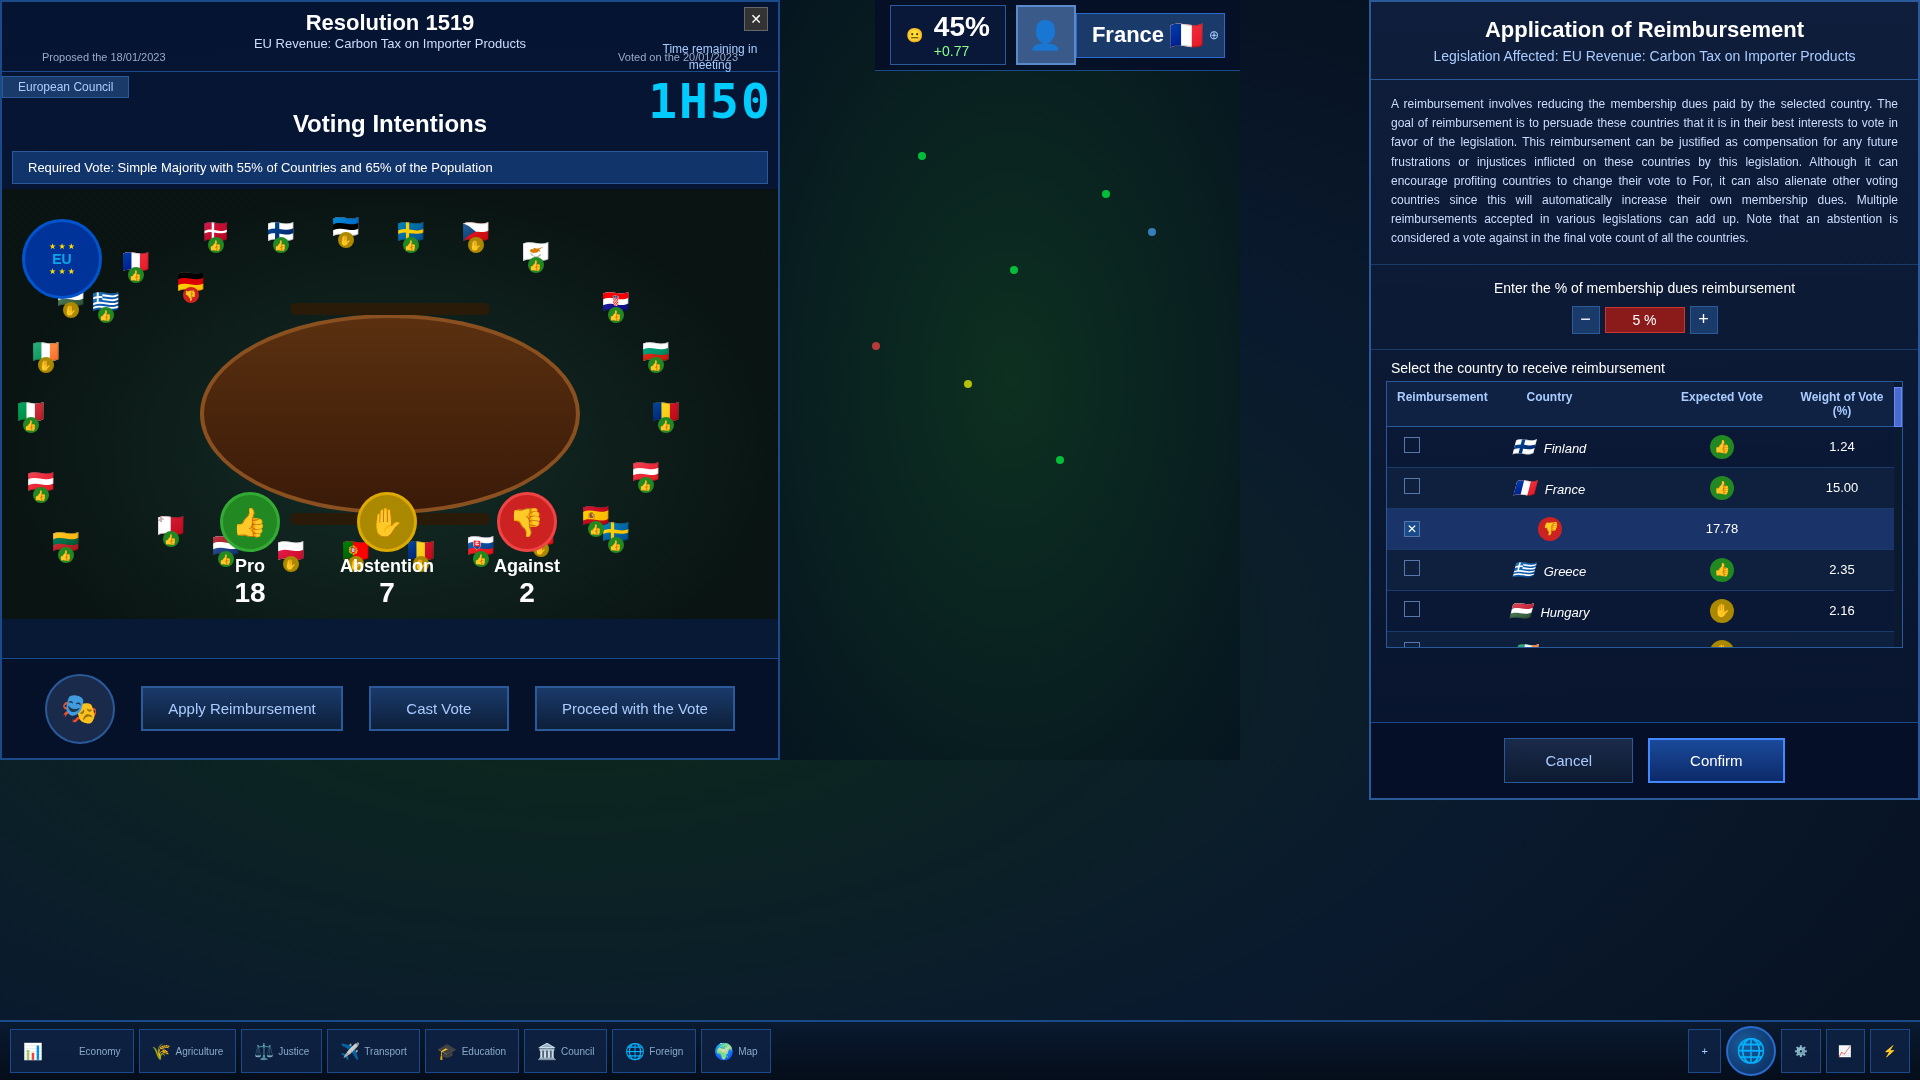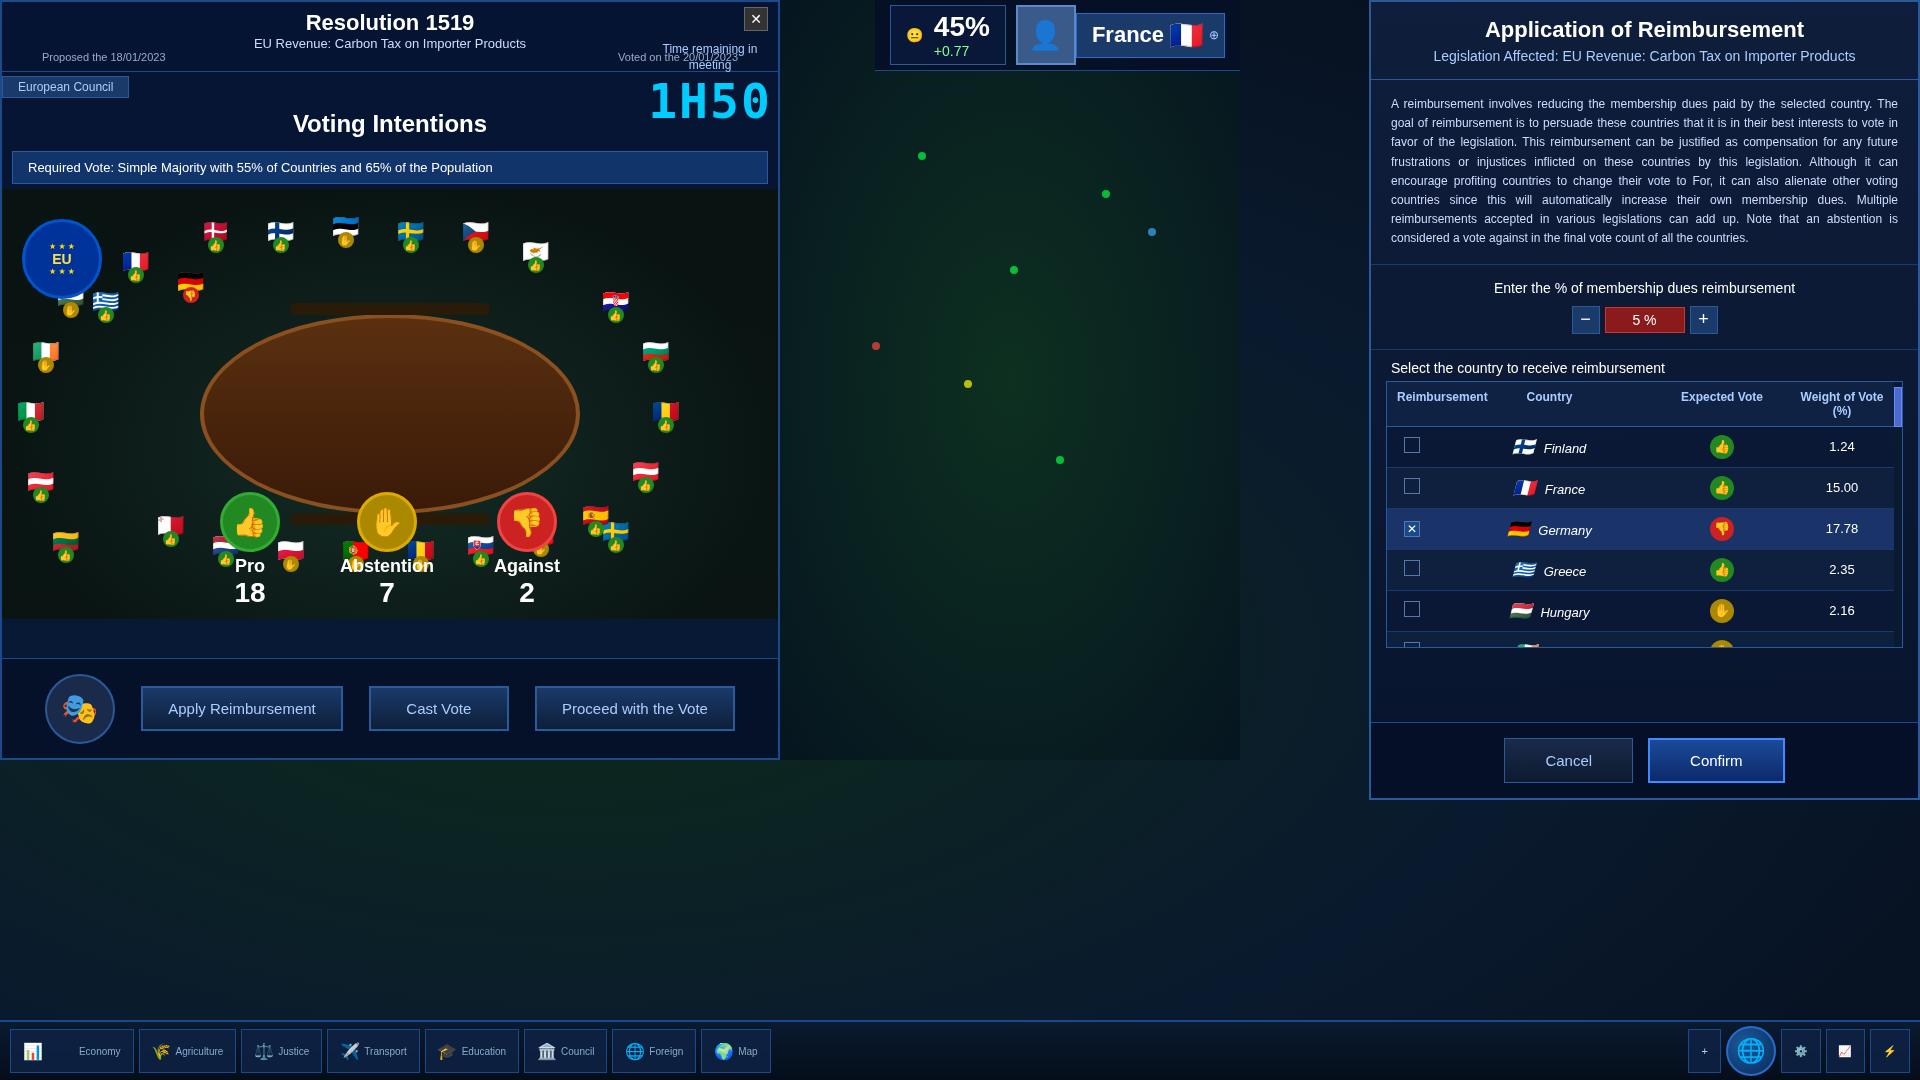--- a/index.html
+++ b/index.html
@@ -578,21 +578,21 @@
     <span>Required Vote: Simple Majority with 55% of Countries and 65% of the Population</span>
   </div>
 
   <div class="council-chamber">
     <div class="chamber-bg"></div>
 
     <div style="position:absolute;left:20px;top:30px;z-index:10;">
       <div class="eu-logo">
         <div>
           <div style="color:#ffdd00;font-size:8px;text-align:center;">★ ★ ★</div>
-          <div style="color:#fde047;font-size:14px;font-weight:bold;text-align:center;">EU</div>
+          <div style="color:#0ea5e9;font-size:14px;font-weight:bold;text-align:center;">EU</div>
           <div style="color:#ffdd00;font-size:8px;text-align:center;">★ ★ ★</div>
         </div>
       </div>
     </div>
 
     <div class="oval-table">
 
       <div style="position:absolute;top:-15px;left:50%;transform:translateX(-50%);width:200px;height:12px;background:#2a1a08;border-radius:6px;"></div>
       <div style="position:absolute;bottom:-15px;left:50%;transform:translateX(-50%);width:200px;height:12px;background:#2a1a08;border-radius:6px;"></div>
     </div>
@@ -787,24 +787,20 @@
         <span>France</span>
       </div>
       <div class="td">
         <div class="vote-icon-small" style="background:#228822;border-radius:50%;display:inline-flex;align-items:center;justify-content:center;width:24px;height:24px;font-size:13px;">👍</div>
       </div>
       <div class="td">15.00</div>
     </div>
         <div class="table-row selected">
       <div class="td">
         <div class="checkbox checked">✕</div>
-      </div>
-      <div class="td">
-        <span style="font-size:18px;margin-right:5px;">🇩🇪</span>
-        <span>Germany</span>
       </div>
       <div class="td">
         <div class="vote-icon-small" style="background:#cc2222;border-radius:50%;display:inline-flex;align-items:center;justify-content:center;width:24px;height:24px;font-size:13px;">👎</div>
       </div>
       <div class="td">17.78</div>
     </div>
         <div class="table-row">
       <div class="td">
         <div class="checkbox "></div>
       </div>

